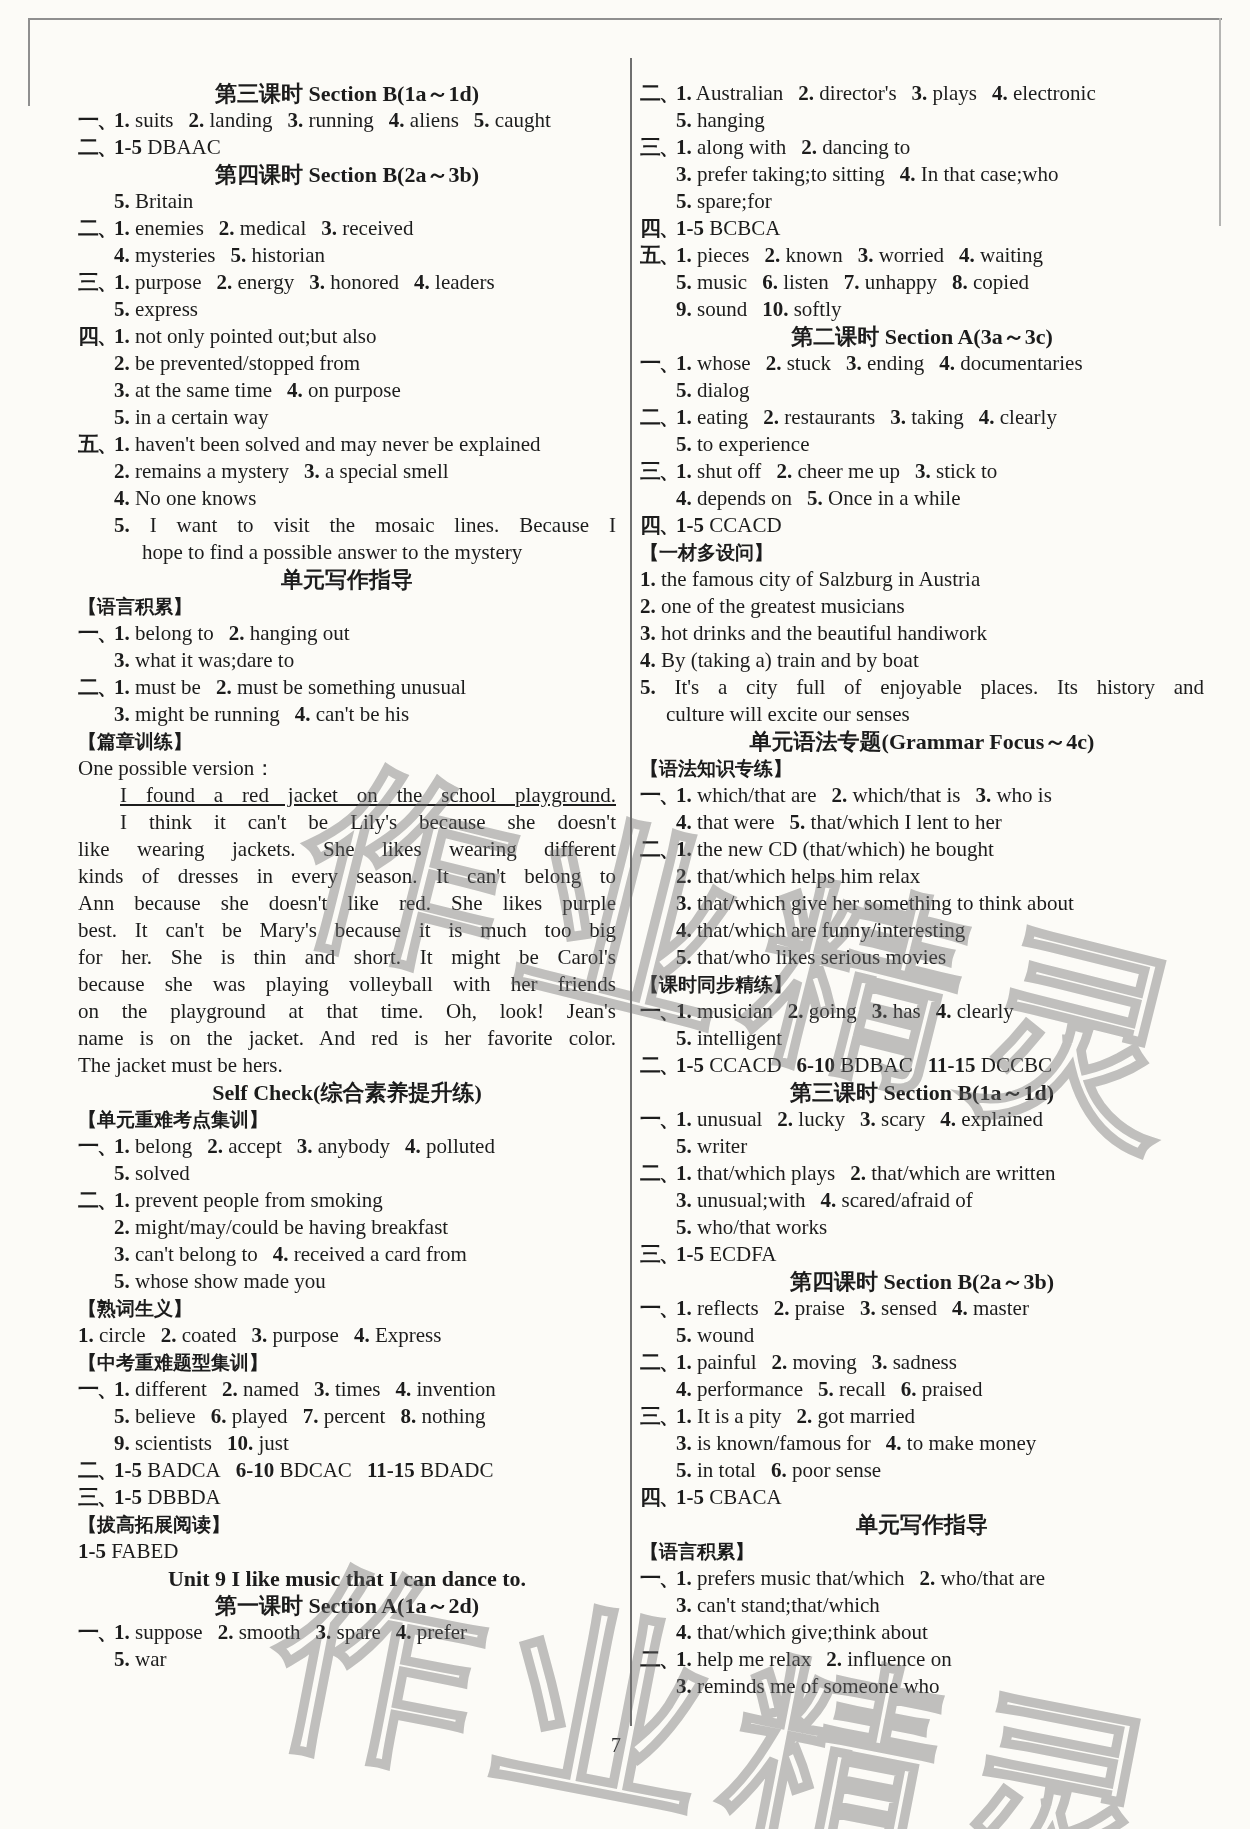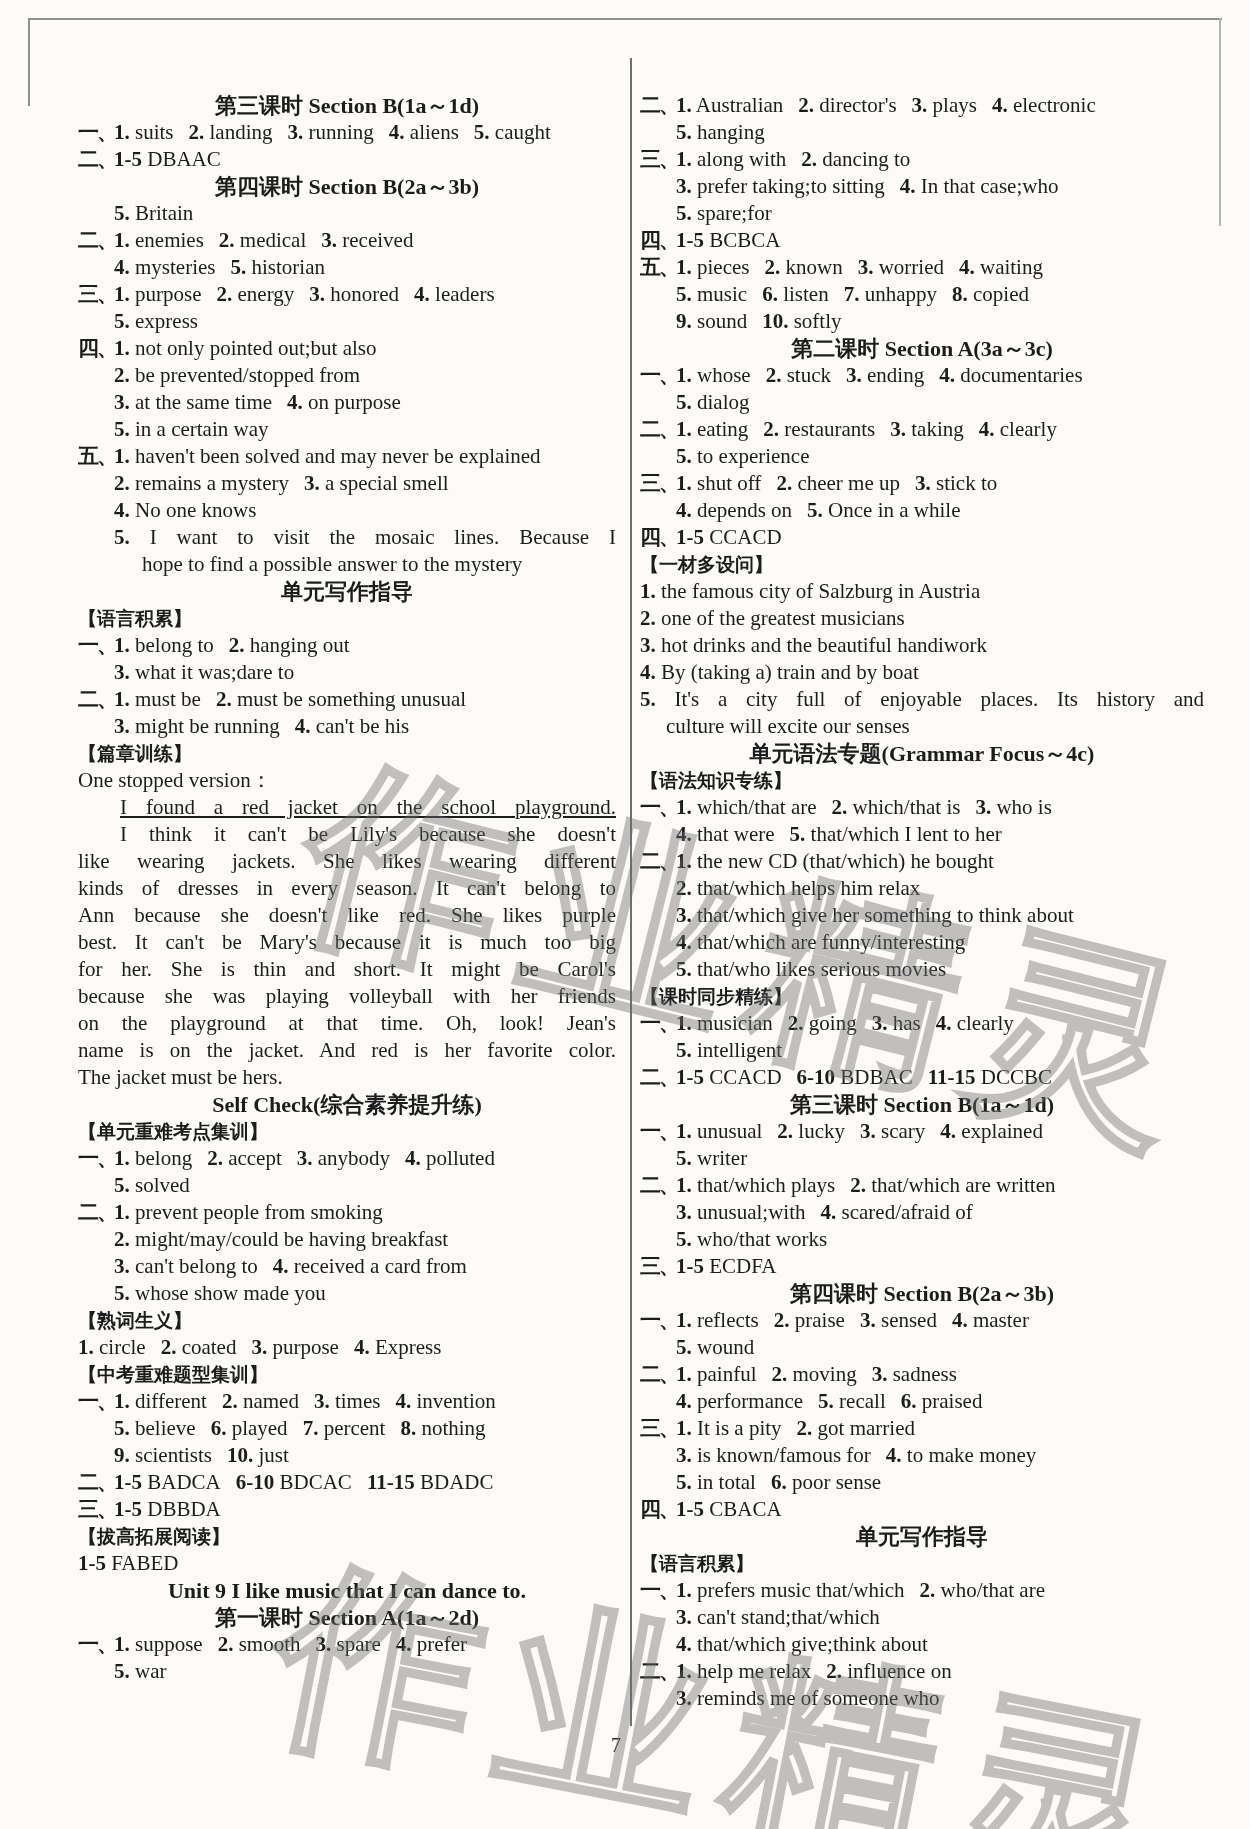--- a/index.html
+++ b/index.html
@@ -23,21 +23,21 @@
     position:absolute;font-weight:bold;white-space:nowrap;pointer-events:none;
     font-family:"Liberation Sans","DejaVu Sans",sans-serif;
     font-size:205px;letter-spacing:26px;
     color:transparent;-webkit-text-stroke:3px #6e6e6e;
     opacity:.42;z-index:3;
   }
   #wm1{left:295px;top:820px;transform:rotate(14deg);}
   #wm2{left:270px;top:1600px;transform:rotate(11deg);}
 
   
-  .col{position:absolute;top:92px;font-size:21px;line-height:27px;z-index:2;}
+  .col{position:absolute;top:80px;font-size:21px;line-height:27px;z-index:2;}
   #colL{left:78px;width:538px;}
   #colR{left:640px;width:564px;}
 
   .h{font-weight:bold;text-align:center;font-size:22px;}
   .bh{font-weight:bold;font-size:19px;}
   .pl{}
   .ans{white-space:nowrap;}
   .ans .pre{display:inline-block;width:36px;font-weight:bold;letter-spacing:-2px;}
   .ans.ind{padding-left:36px;}
   .item{margin-right:15px;}
@@ -82,21 +82,21 @@
     <div class="ans ind"><span class="item"><span class="n">4.</span> <span class="t">No one knows</span></span></div>
     <div class="ans ind just"><span class="item"><span class="n">5.</span> <span class="t">I want to visit the mosaic lines. Because I</span></span></div>
     <div class="cont2">hope to find a possible answer to the mystery</div>
     <div class="h">单元写作指导</div>
     <div class="bh">【语言积累】</div>
     <div class="ans"><span class="pre">一、</span><span class="item"><span class="n">1.</span> <span class="t">belong to</span></span><span class="item"><span class="n">2.</span> <span class="t">hanging out</span></span></div>
     <div class="ans ind"><span class="item"><span class="n">3.</span> <span class="t">what it was;dare to</span></span></div>
     <div class="ans"><span class="pre">二、</span><span class="item"><span class="n">1.</span> <span class="t">must be</span></span><span class="item"><span class="n">2.</span> <span class="t">must be something unusual</span></span></div>
     <div class="ans ind"><span class="item"><span class="n">3.</span> <span class="t">might be running</span></span><span class="item"><span class="n">4.</span> <span class="t">can't be his</span></span></div>
     <div class="bh">【篇章训练】</div>
-    <div class="pl">One stopped version：</div>
+    <div class="pl">One possible version：</div>
     <div class="uline">I found a red jacket on the school playground.</div>
     <div class="para">
       <div class="pline first">I think it can't be Lily's because she doesn't</div>
       <div class="pline">like wearing jackets. She likes wearing different</div>
       <div class="pline">kinds of dresses in every season. It can't belong to</div>
       <div class="pline">Ann because she doesn't like red. She likes purple</div>
       <div class="pline">best. It can't be Mary's because it is much too big</div>
       <div class="pline">for her. She is thin and short. It might be Carol's</div>
       <div class="pline">because she was playing volleyball with her friends</div>
       <div class="pline">on the playground at that time. Oh, look! Jean's</div>

